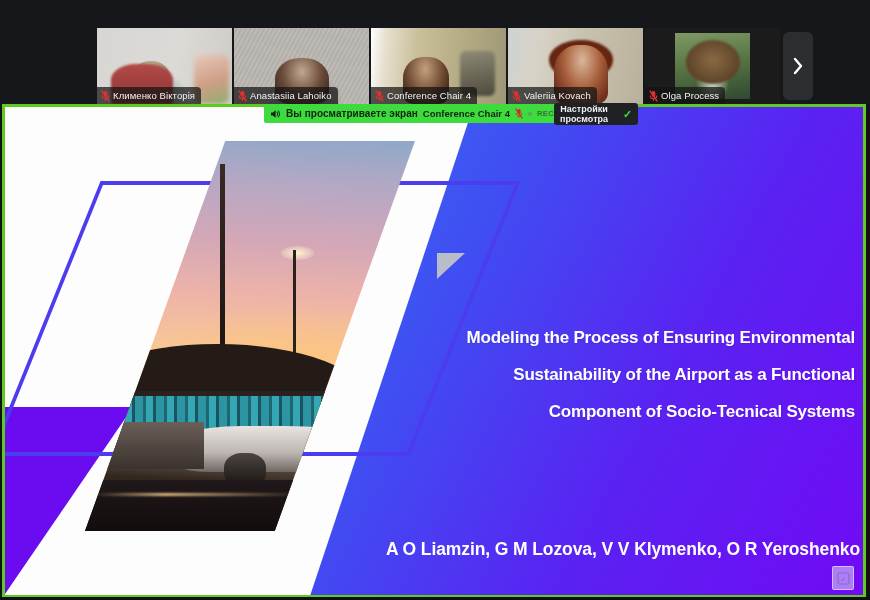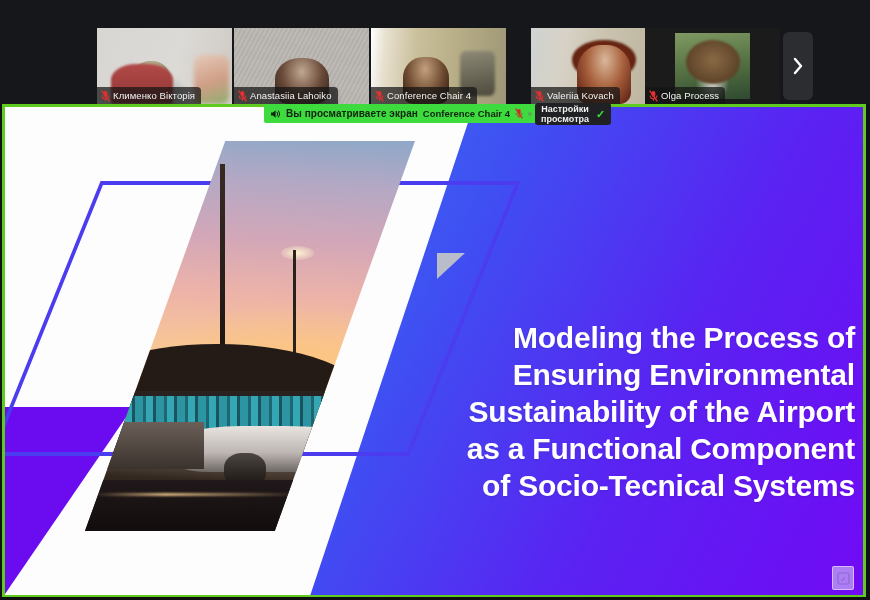--- a/index.html
+++ b/index.html
@@ -12,21 +12,21 @@
 
   
   #filmstrip {
     position:absolute; left:0; top:0; width:870px; height:104px;
     background:#16171a;
   }
   .tile {
     position:absolute; top:28px; height:76px; overflow:hidden;
     background:#2a2a2a;
   }
-  .tile.active { outline:2px solid #c9d24c; outline-offset:-2px;margin-left:23px; }
+  .tile.active { outline:2px solid #c9d24c; outline-offset:-2px; }
   .tile-video { position:absolute; inset:0; }
   .namebar {
     position:absolute; left:0; bottom:0; height:17px;
     display:flex; align-items:center; gap:3px;
     padding:0 6px 0 4px;
     background:rgba(20,20,20,0.72);
     border-radius:0 4px 0 0;
     max-width:100%;
   }
   .namebar .nm {
@@ -110,23 +110,23 @@
     font-size:10px; font-weight:bold; color:#10240f; letter-spacing:.05px;
   }
   #share-bar .sb-name { font-size:9.5px; font-weight:bold; color:#10240f; }
   #share-bar .rec {
     font-size:7.5px; font-weight:bold; color:#3a6b38; letter-spacing:.4px;
   }
   .dot-rec { width:4px; height:4px; border-radius:50%; background:#5aa758; }
   .spk svg, .minimic svg { display:block; }
 
   #view-settings {
-    position:absolute; top:103px; left:535px; height:22px; z-index:7;
+    position:absolute; top:103px; left:554px; height:22px; z-index:7;
     background:#202124; border-radius:3px;
-    display:flex; align-items:center; gap:7px; padding:0 6px;
+    display:flex; align-items:center; gap:15px; padding:0 6px;
     cursor:pointer;
   }
   #view-settings .vs-label {
     color:#f0f0f0; font-size:9px; font-weight:bold; line-height:10px;
     text-align:center;
   }
   #view-settings .check { color:#3ddb3d; font-size:11px; font-weight:bold; }
 
   
   #shared-screen {
@@ -239,21 +239,21 @@
   
   .shape-grey-tri {
     position:absolute; left:432px; top:146px; width:28px; height:26px;
     background:#b9bdc9;
     clip-path:polygon(0% 100%, 100% 0%, 0% 0%);
   }
 
   
   #slide-title {
     position:absolute; right:8px; top:212px; width:400px;
-    color:#ffffff; font-size:30px; font-weight:bold; line-height:37px;
+    color:#ffffff; font-size:17px; font-weight:bold; line-height:37px;
     text-align:right; letter-spacing:-.2px;
     text-shadow:0 1px 2px rgba(0,0,0,.12);
   }
   #slide-authors {
     position:absolute; right:3px; top:432px; width:600px;
     color:#ffffff; font-size:17.5px; font-weight:bold; text-align:right;
     letter-spacing:-.1px;
   }
 
   
@@ -421,20 +421,21 @@
         <div class="ph-tail"></div>
         <div class="ph-plane"></div>
         <div class="ph-engine"></div>
         <div class="ph-jetway"></div>
         <div class="ph-ground"></div>
         <div class="ph-streak"></div>
       </div>
     </div>
 
     <div id="slide-title">Modeling the Process of Ensuring Environmental Sustainability of the Airport as a Functional Component of Socio-Tecnical Systems</div>
+    <div id="slide-authors">A O Liamzin, G M Lozova, V V Klymenko, O R Yeroshenko</div>
 
     <div id="slide-widget">
       <svg width="13" height="13" viewBox="0 0 13 13">
         <rect x="1" y="1" width="11" height="11" rx="1.5" fill="none" stroke="#6b5fa8" stroke-width="1.2"></rect>
         <path d="M4 8.5c1.8 0 3.2-1.4 3.2-3.2" stroke="#6b5fa8" stroke-width="1.2" fill="none"></path>
       </svg>
     </div>
   </div>
 </div>
 

